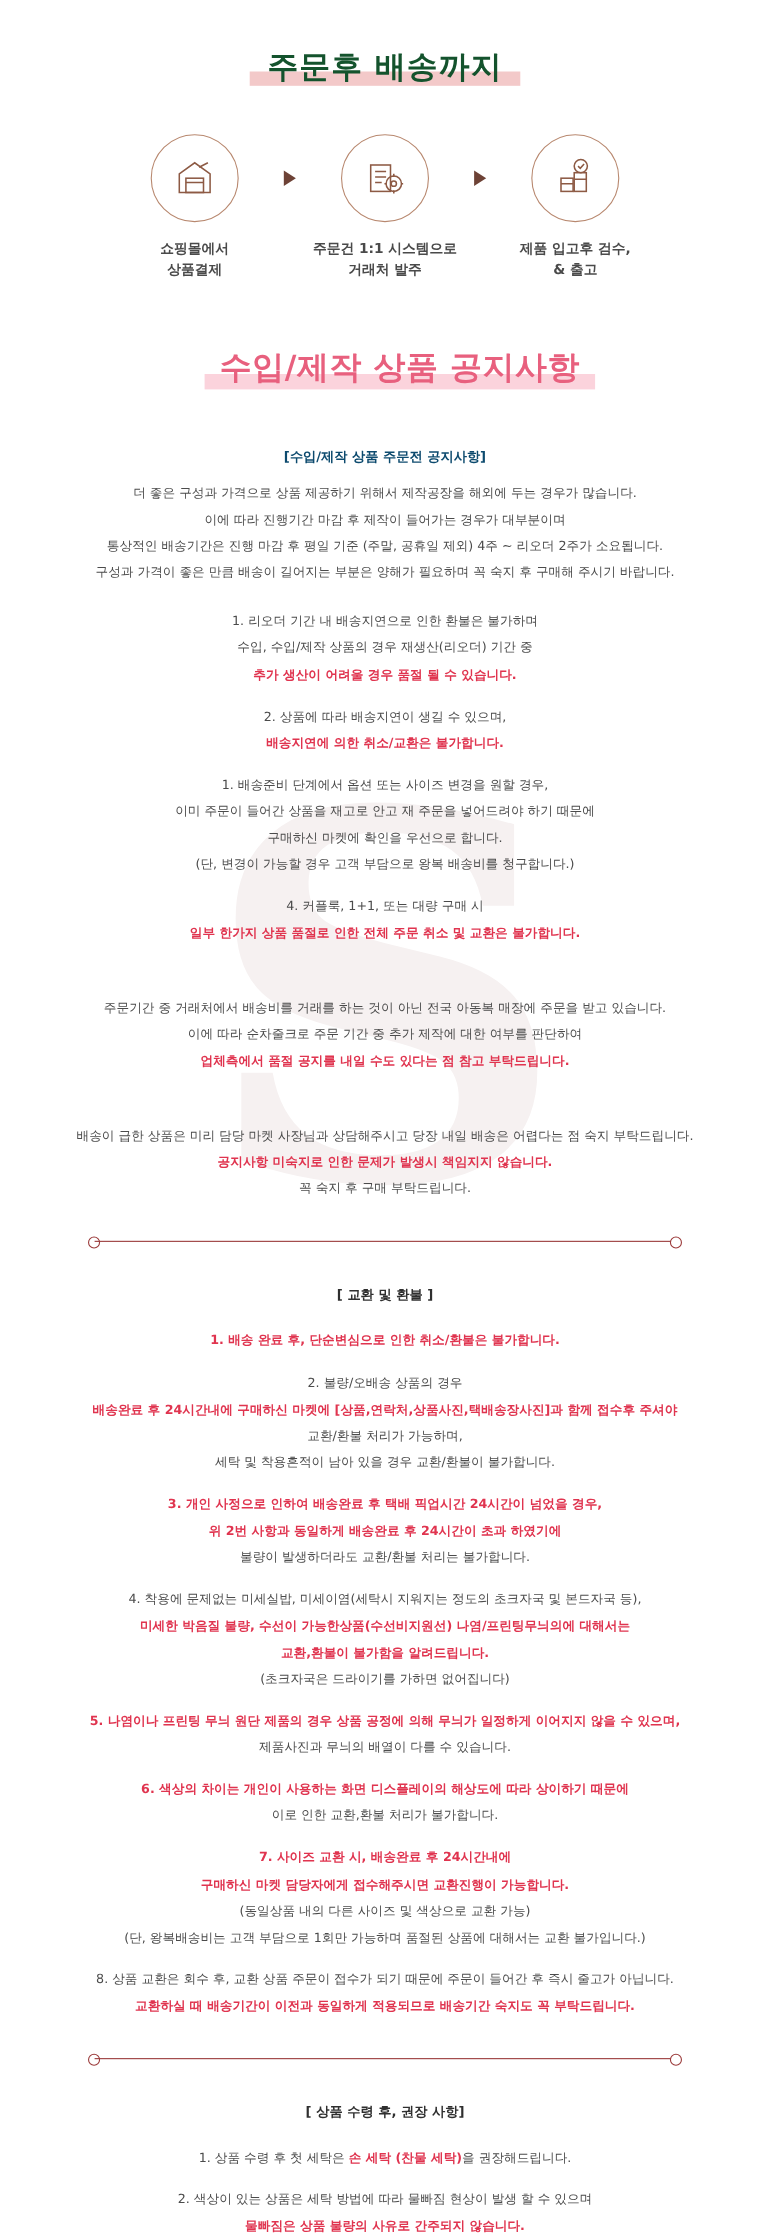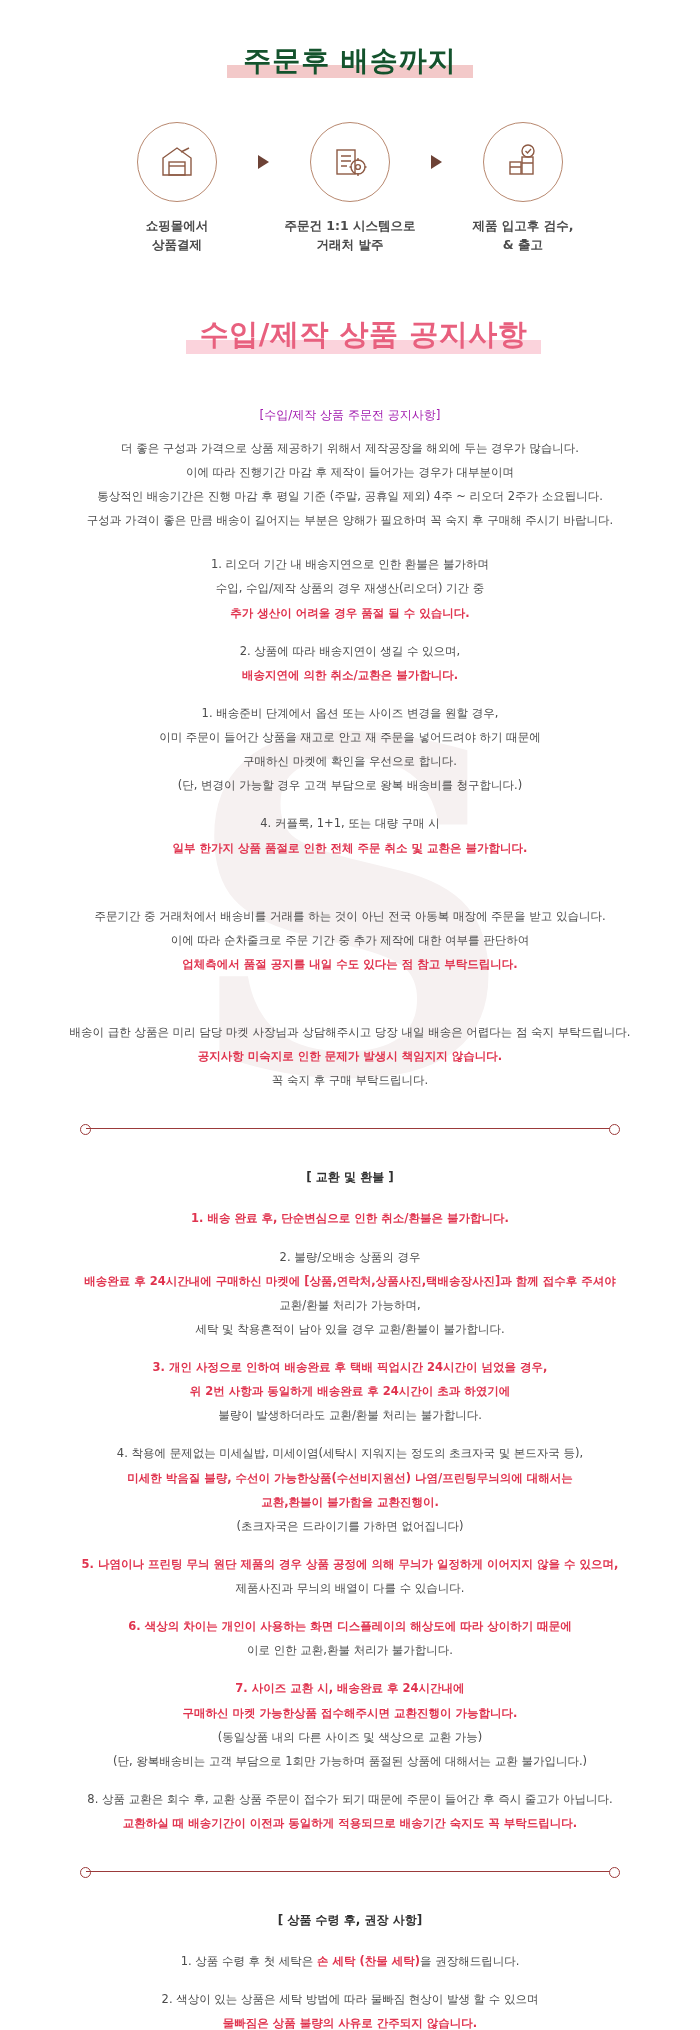--- a/index.html
+++ b/index.html
@@ -117,22 +117,22 @@
 
   
   .block{
     text-align:center;
     font-size:11.5px;
     line-height:1.75;
     color:#4b4b4b;
   }
   .block.first{margin-top:50px;}
   .head{
-    font-weight:400;
-    color:#a21caf;
+    font-weight:700;
+    color:#0c4a6e;
     font-size:12px;
     margin-bottom:12px;
   }
   .para{margin:0 0 4px;}
   .gap{height:20px;}
   .gap-l{height:30px;}
   .red{color:#e0344f;font-weight:700;}
 
   
   .divider{
@@ -299,37 +299,37 @@
 
       <div class="item">
         <p class="para red">3. 개인 사정으로 인하여 배송완료 후 택배 픽업시간 24시간이 넘었을 경우,</p>
         <p class="para red">위 2번 사항과 동일하게 배송완료 후 24시간이 초과 하였기에</p>
         <p class="para">불량이 발생하더라도 교환/환불 처리는 불가합니다.</p>
       </div>
 
       <div class="item">
         <p class="para">4. 착용에 문제없는 미세실밥, 미세이염(세탁시 지워지는 정도의 초크자국 및 본드자국 등),</p>
         <p class="para red">미세한 박음질 불량, 수선이 가능한상품(수선비지원선) 나염/프린팅무늬의에 대해서는</p>
-        <p class="para red">교환,환불이 불가함을 교환진행이.</p>
+        <p class="para red">교환,환불이 불가함을 알려드립니다.</p>
         <p class="para">(초크자국은 드라이기를 가하면 없어집니다)</p>
       </div>
 
       <div class="item">
         <p class="para red">5. 나염이나 프린팅 무늬 원단 제품의 경우 상품 공정에 의해 무늬가 일정하게 이어지지 않을 수 있으며,</p>
         <p class="para">제품사진과 무늬의 배열이 다를 수 있습니다.</p>
       </div>
 
       <div class="item">
         <p class="para red">6. 색상의 차이는 개인이 사용하는 화면 디스플레이의 해상도에 따라 상이하기 때문에</p>
         <p class="para">이로 인한 교환,환불 처리가 불가합니다.</p>
       </div>
 
       <div class="item">
         <p class="para red">7. 사이즈 교환 시, 배송완료 후 24시간내에</p>
-        <p class="para red">구매하신 마켓 가능한상품 접수해주시면 교환진행이 가능합니다.</p>
+        <p class="para red">구매하신 마켓 담당자에게 접수해주시면 교환진행이 가능합니다.</p>
         <p class="para">(동일상품 내의 다른 사이즈 및 색상으로 교환 가능)</p>
         <p class="para">(단, 왕복배송비는 고객 부담으로 1회만 가능하며 품절된 상품에 대해서는 교환 불가입니다.)</p>
       </div>
 
       <div class="item">
         <p class="para">8. 상품 교환은 회수 후, 교환 상품 주문이 접수가 되기 때문에 주문이 들어간 후 즉시 줄고가 아닙니다.</p>
         <p class="para red">교환하실 때 배송기간이 이전과 동일하게 적용되므로 배송기간 숙지도 꼭 부탁드립니다.</p>
       </div>
     </div>
 

